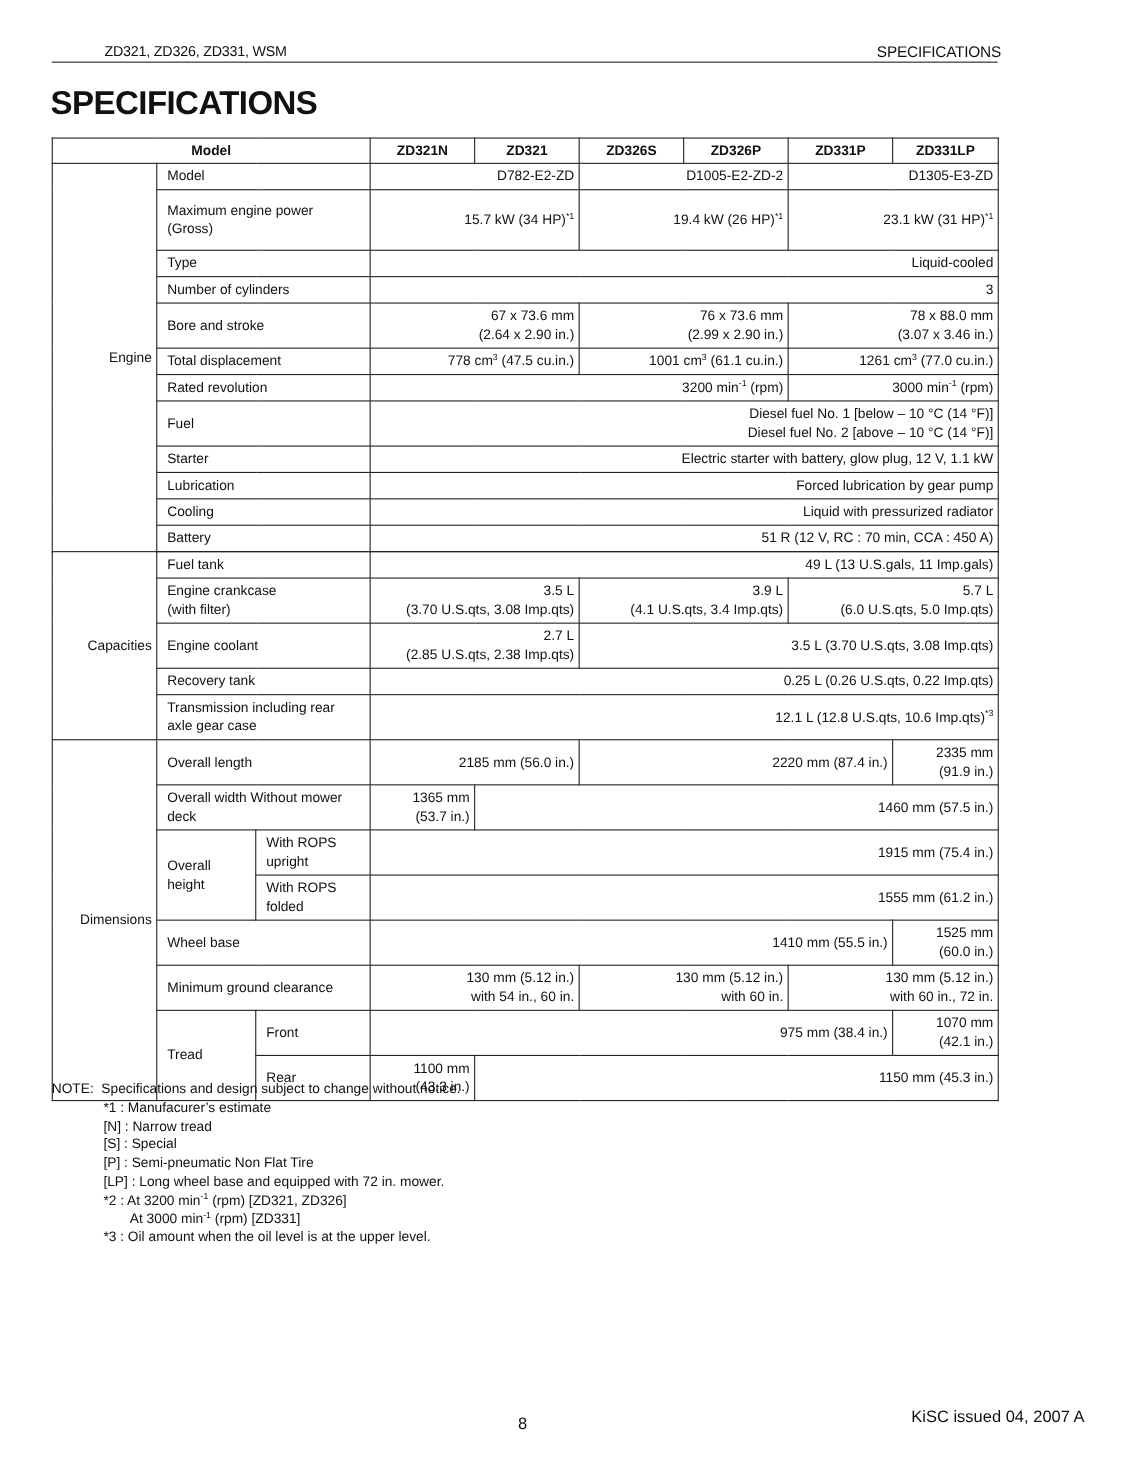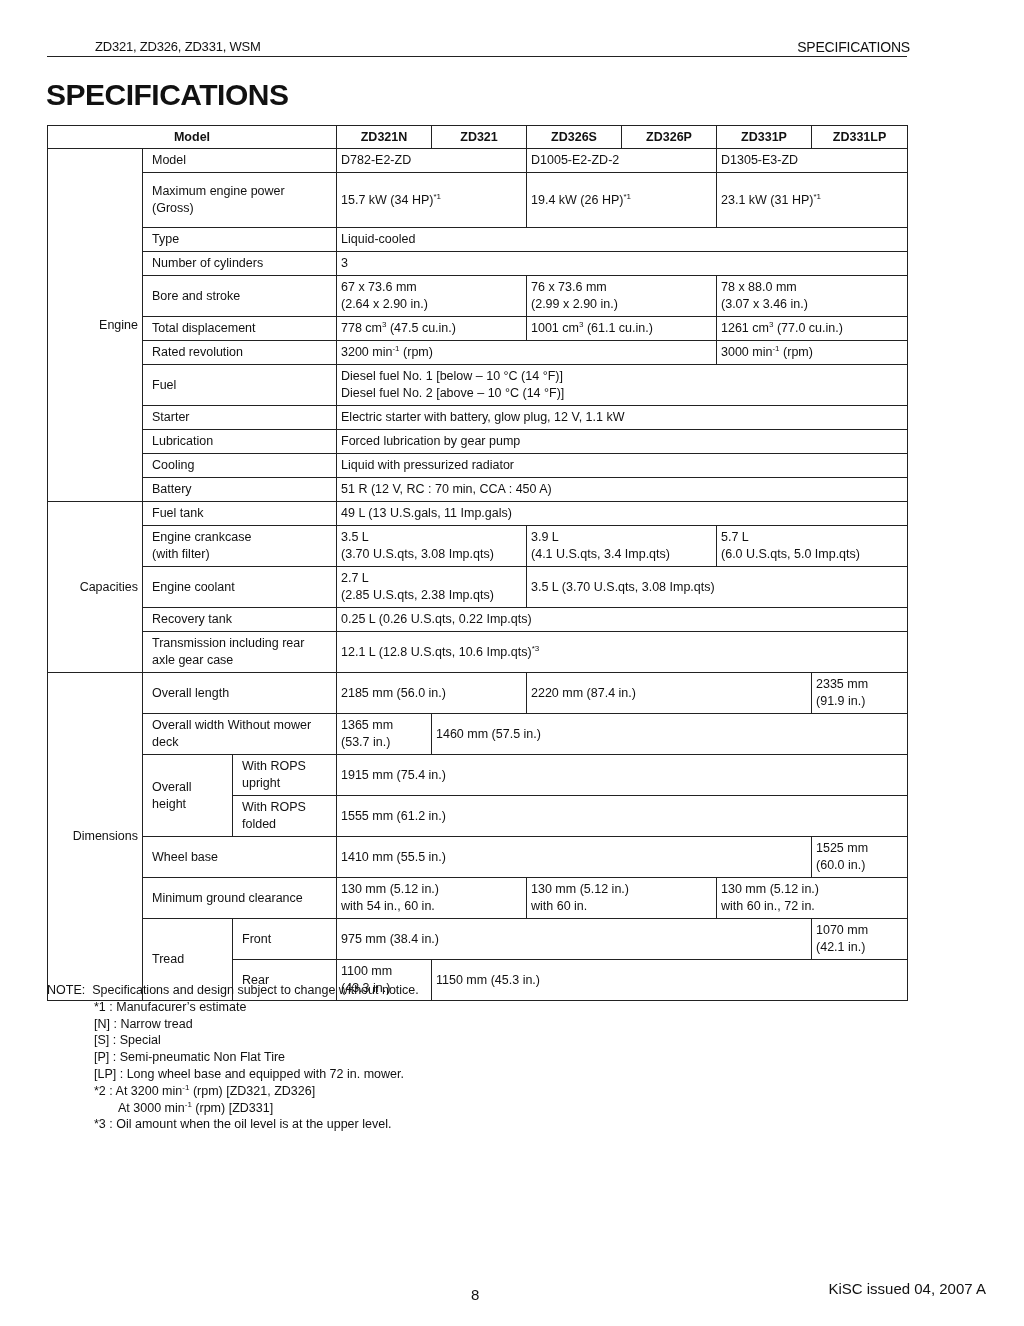--- a/index.html
+++ b/index.html
@@ -3,21 +3,21 @@
 <meta charset="utf-8">
 <style>
   html, body { margin: 0; padding: 0; background: #ffffff; }
   body { width: 1024px; height: 1326px; position: relative; font-family: "Liberation Sans", sans-serif; color: #111; overflow: hidden; }
   .hdr-left { position: absolute; left: 47px; top: 39px; font-size: 13px; letter-spacing: -0.2px; margin-left: 48px; }
   .hdr-right { position: absolute; right: 114px; top: 39px; font-size: 14px; letter-spacing: -0.2px; }
   .hdr-rule { position: absolute; left: 47px; top: 56px; width: 860px; height: 0; border-top: 1.5px solid #222; }
   .title { position: absolute; left: 46px; top: 78px; font-size: 30px; font-weight: bold; letter-spacing: -0.5px; }
   table.spec { position: absolute; left: 47px; top: 125px; border-collapse: collapse; table-layout: fixed; width: 860px; font-size: 12.5px; }
   table.spec td { border: 1.2px solid #222; padding: 0 4px; vertical-align: middle; line-height: 17px; }
-  table.spec td.c { text-align: left; }
+  table.spec td.c { text-align: right; }
   table.spec td.l { text-align: left; padding-left: 9px; }
   table.spec td.cat { text-align: right; padding-left: 9px; }
   table.spec tr.head td { font-weight: bold; text-align: center; height: 22px; font-size: 12.5px; }
   table.spec { border: 1.6px solid #222; }
   sup { font-size: 8px; line-height: 0; vertical-align: 5px; }
   .notes { position: absolute; left: 47px; top: 982px; font-size: 12.5px; line-height: 16.8px; }
   .notes .n-row { white-space: nowrap; }
   .notes .ind1 { padding-left: 47px; }
   .notes .ind2 { padding-left: 71px; }
   .page-num { position: absolute; left: 471px; top: 1286px; font-size: 15px; }

